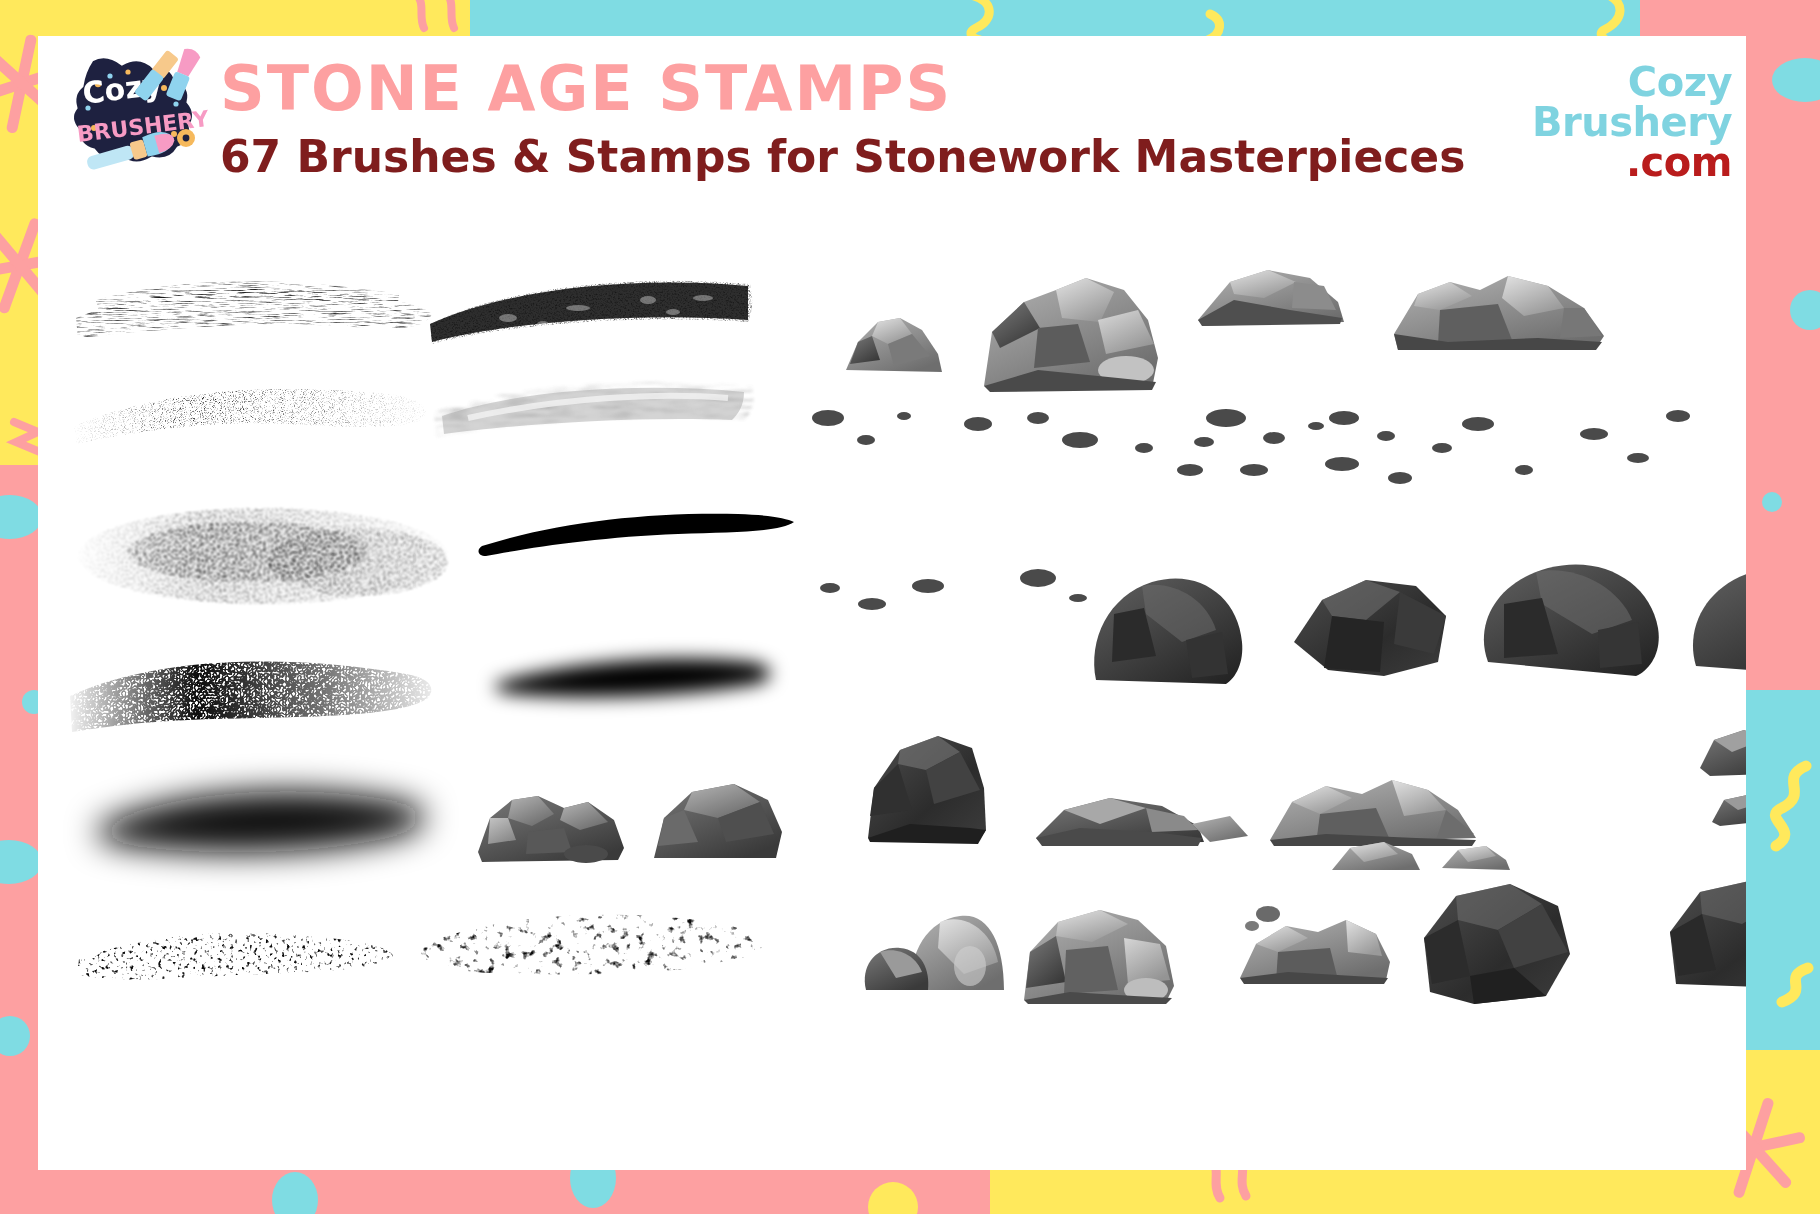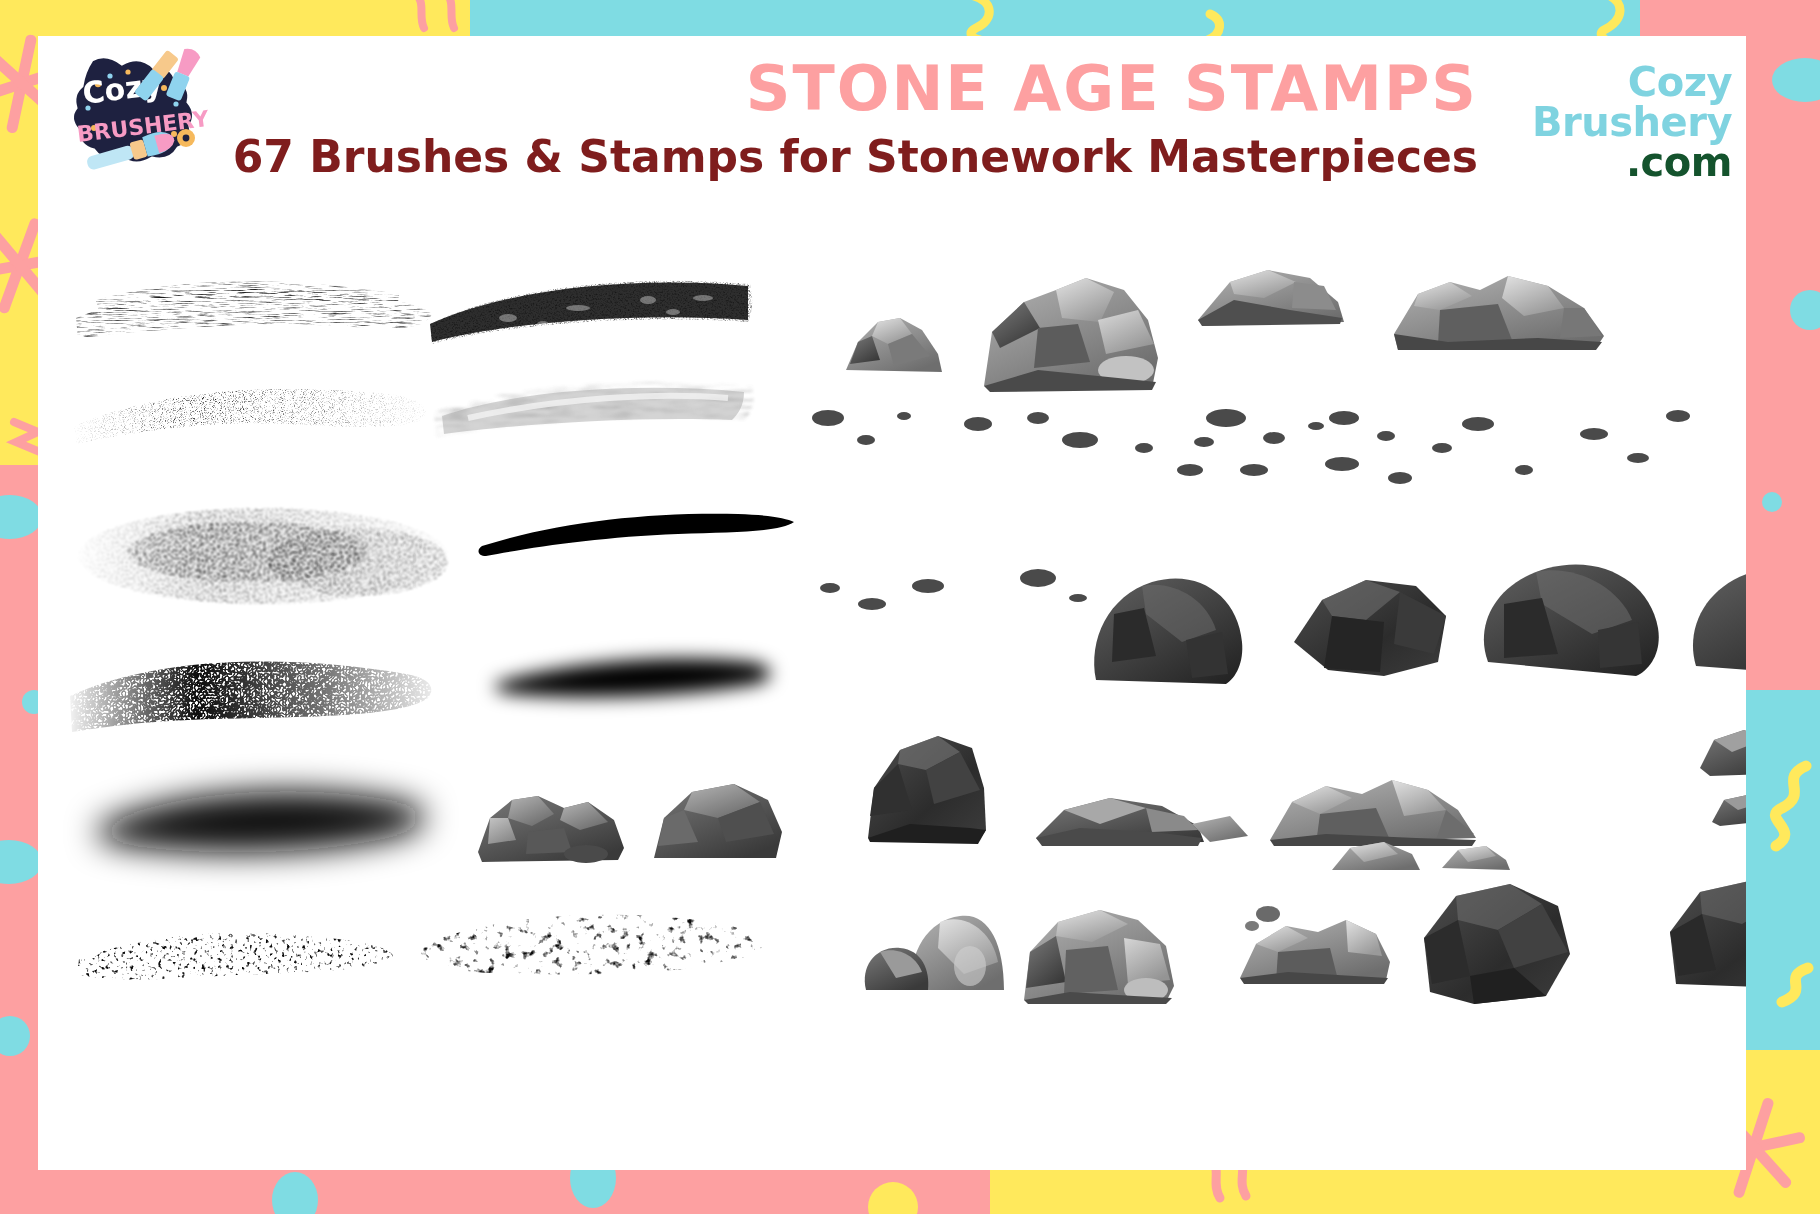--- a/index.html
+++ b/index.html
@@ -47,22 +47,22 @@
 
   
   #header { position:absolute; left:0; top:0; width:100%; height:190px; }
 
   #logo-mark {
     position:absolute; left:26px; top:6px;
     width:140px; height:130px;
   }
 
   #title-block {
-    position:absolute; left:170px; top:20px; width:1270px;
-    text-align:right;
+    position:absolute; left:182px; top:20px; width:1270px;
+    text-align:left;
   }
   #product-title {
     font-size:62px;
     font-weight:900;
     letter-spacing:2px;
     color:#FDA0A1;
     line-height:1.05;
     white-space:nowrap;
     font-family:"DejaVu Sans", sans-serif;
   }
@@ -78,21 +78,21 @@
   #brand-block {
     position:absolute; right:14px; top:26px;
     text-align:right;
     font-family:"DejaVu Sans", sans-serif;
     font-size:40px;
     font-weight:700;
     line-height:1.0;
     letter-spacing:-0.5px;
   }
   .brand-teal { color:#7FD3E0; display:block; }
-  .brand-pink { color:#14532d; display:block; }
+  .brand-pink { color:#b91c1c; display:block; }
 
   
   #gallery { position:absolute; left:0; top:190px; width:100%; height:944px; }
 
   svg { display:block; overflow:visible; }
 </style>
 </head>
 <body>
 
 <div id="frame">

